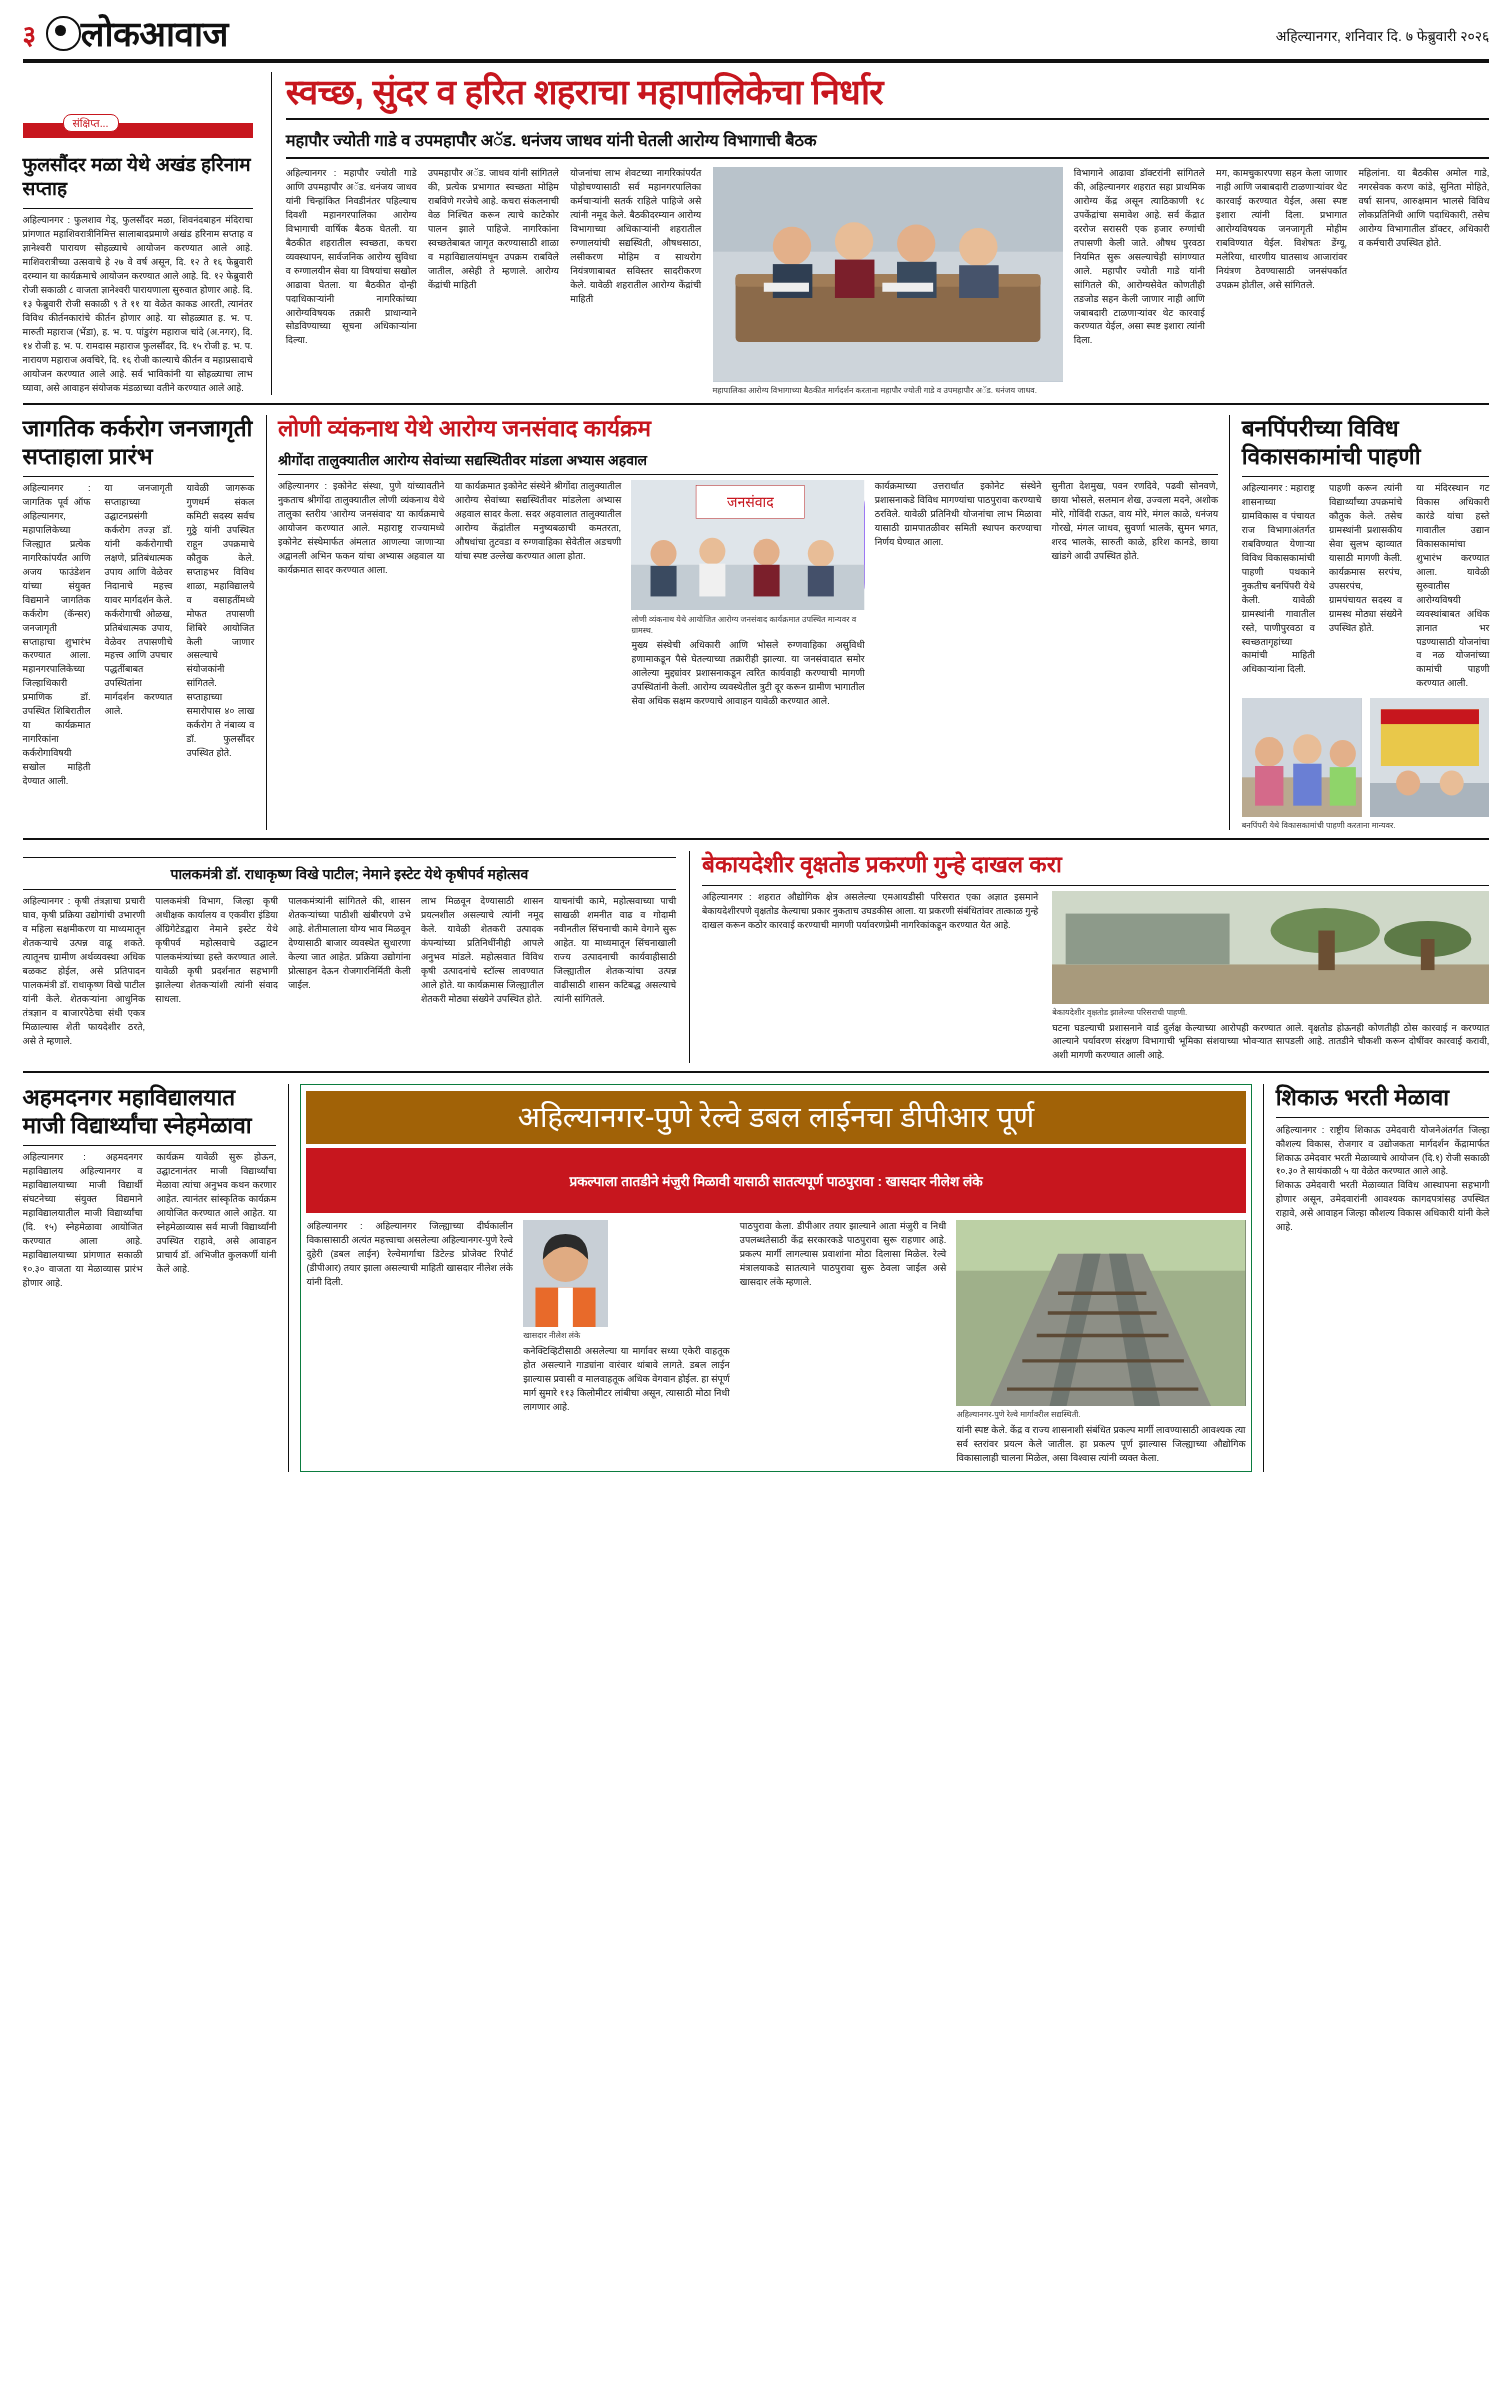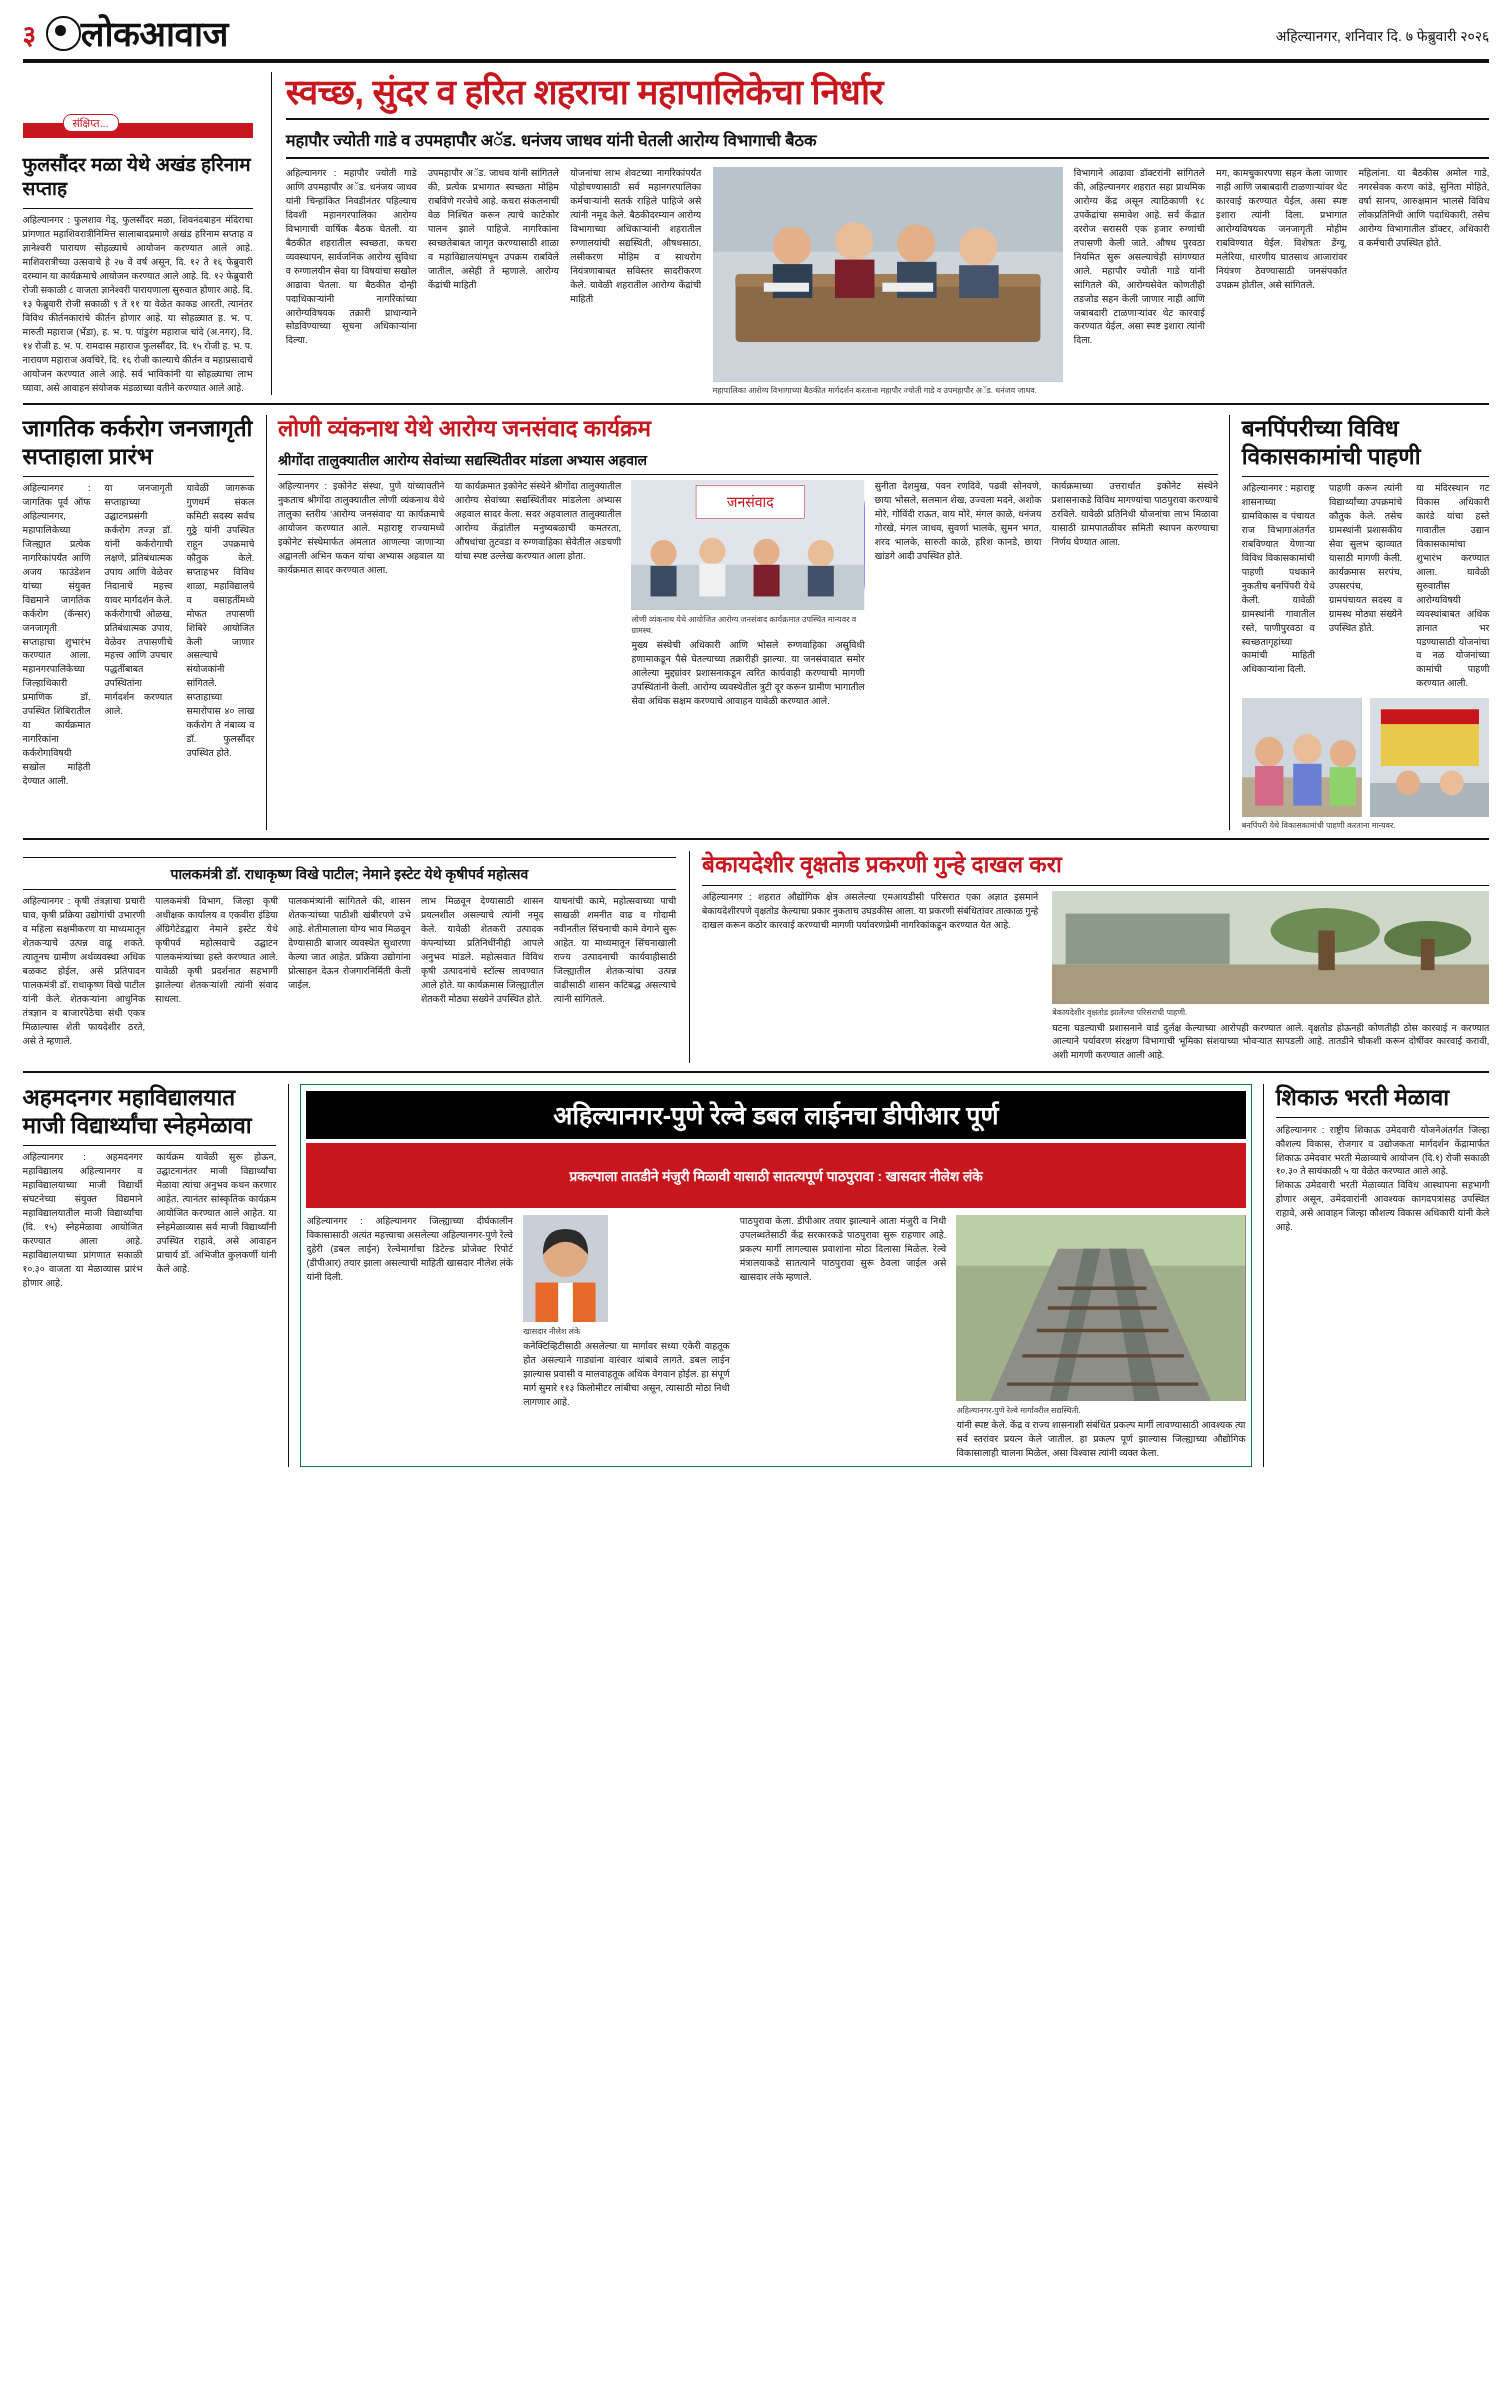--- a/index.html
+++ b/index.html
@@ -55,21 +55,21 @@
   
   .sec3{display:flex;margin-top:11.3px;}
   .s3a{width:666px;padding-right:12.4px;box-sizing:border-box;}
   .s3b{flex:1;padding-left:12.4px;box-sizing:border-box;}
 
   
   .sec4{display:flex;margin-top:11.3px;}
   .s4a{width:265px;padding-right:11.3px;box-sizing:border-box;}
   .s4b{flex:1;padding:0 11.3px;box-sizing:border-box;}
   .s4c{width:226px;padding-left:11.3px;box-sizing:border-box;}
-  .banner{background:#000000;color:#fff;font-size:25px;font-weight:bold;text-align:center;padding:9px 5.6px;line-height:1.2;}
+  .banner{background:#a16207;color:#fff;font-size:29px;font-weight:normal;text-align:center;padding:9px 5.6px;line-height:1.2;}
   .subbanner{background:#c7161e;color:#fff;font-size:13.6px;font-weight:bold;text-align:center;padding:23px;margin-top:4.5px;}
   .green-frame{border:1.7px solid #0b7c3f;padding:5.6px;box-sizing:border-box;}
 
   .caption{font-size:8px;color:#333;margin-top:2.3px;}
   .portrait{width:85px;height:107px;background:#8e9aa6;}
   .img-rail{width:100%;height:186px;background:#7e8a74;}
   .img-trees{width:100%;height:113px;background:#9aa68e;}
   .img-group{width:100%;height:113px;background:#aab4bd;}
   .img-women{width:100%;height:119px;background:#b5aeb8;}
   .img-sanvad{width:100%;height:130px;background:#8b5cf6;border-radius:27px;}
@@ -174,22 +174,22 @@
                 <rect x="126" y="148" width="48" height="58" fill="#f0f0f0"></rect>
               <circle cx="250" cy="128" r="24" fill="#e3b08a"></circle>
                 <rect x="226" y="150" width="48" height="56" fill="#7b1f2b"></rect>
               <circle cx="350" cy="130" r="24" fill="#e8bd97"></circle>
                 <rect x="326" y="152" width="48" height="54" fill="#44506a"></rect>
             </svg>
           </div>
           <div class="caption">लोणी व्यंकनाथ येथे आयोजित आरोग्य जनसंवाद कार्यक्रमात उपस्थित मान्यवर व ग्रामस्थ.</div>
           <div class="body-text" style="margin-top:4.5px">मुख्य संस्थेची अधिकारी आणि भोसले रुग्णवाहिका असुविधी हणामाकडून पैसे घेतल्याच्या तक्रारीही झाल्या. या जनसंवादात समोर आलेल्या मुद्द्यांवर प्रशासनाकडून त्वरित कार्यवाही करण्याची मागणी उपस्थितांनी केली. आरोग्य व्यवस्थेतील त्रुटी दूर करून ग्रामीण भागातील सेवा अधिक सक्षम करण्याचे आवाहन यावेळी करण्यात आले.</div>
         </div>
+        <div class="c body-text">कार्यक्रमाच्या उत्तरार्धात इकोनेट संस्थेने प्रशासनाकडे विविध मागण्यांचा पाठपुरावा करण्याचे ठरविले. यावेळी प्रतिनिधी योजनांचा लाभ मिळावा यासाठी ग्रामपातळीवर समिती स्थापन करण्याचा निर्णय घेण्यात आला.</div>
         <div class="c body-text">सुनीता देशमुख, पवन रणदिवे, पढवी सोनवणे, छाया भोसले, सलमान शेख, उज्वला मदने, अशोक मोरे, गोविंदी राऊत, वाय मोरे, मंगल काळे, धनंजय गोरखे, मंगल जाधव, सुवर्णा भालके, सुमन भगत, शरद भालके, सारुती काळे, हरिश कानडे, छाया खांडगे आदी उपस्थित होते.</div>
-        <div class="c body-text">कार्यक्रमाच्या उत्तरार्धात इकोनेट संस्थेने प्रशासनाकडे विविध मागण्यांचा पाठपुरावा करण्याचे ठरविले. यावेळी प्रतिनिधी योजनांचा लाभ मिळावा यासाठी ग्रामपातळीवर समिती स्थापन करण्याचा निर्णय घेण्यात आला.</div>
       </div>
     </div>
 
     <div class="s2c col-rule">
       <div class="h-black">बनपिंपरीच्या विविध विकासकामांची पाहणी</div>
       <div class="hr-t"></div>
       <div class="cols2">
         <div class="c body-text">अहिल्यानगर : महाराष्ट्र शासनाच्या ग्रामविकास व पंचायत राज विभागाअंतर्गत राबविण्यात येणाऱ्या विविध विकासकामांची पाहणी पथकाने नुकतीच बनपिंपरी येथे केली. यावेळी ग्रामस्थांनी गावातील रस्ते, पाणीपुरवठा व स्वच्छतागृहांच्या कामांची माहिती अधिकाऱ्यांना दिली.</div>
         <div class="c body-text">पाहणी करून त्यांनी विद्यार्थ्यांच्या उपक्रमांचे कौतुक केले. तसेच ग्रामस्थांनी प्रशासकीय सेवा सुलभ व्हाव्यात यासाठी मागणी केली. कार्यक्रमास सरपंच, उपसरपंच, ग्रामपंचायत सदस्य व ग्रामस्थ मोठ्या संख्येने उपस्थित होते.</div>
         <div class="c body-text">या मंदिरस्थान गट विकास अधिकारी कारंडे यांचा हस्ते गावातील उद्यान विकासकामांचा शुभारंभ करण्यात आला. यावेळी सुरुवातीस आरोग्यविषयी व्यवस्थांबाबत अधिक ज्ञानात भर पडण्यासाठी योजनांचा व नळ योजनांच्या कामांची पाहणी करण्यात आली.</div>

